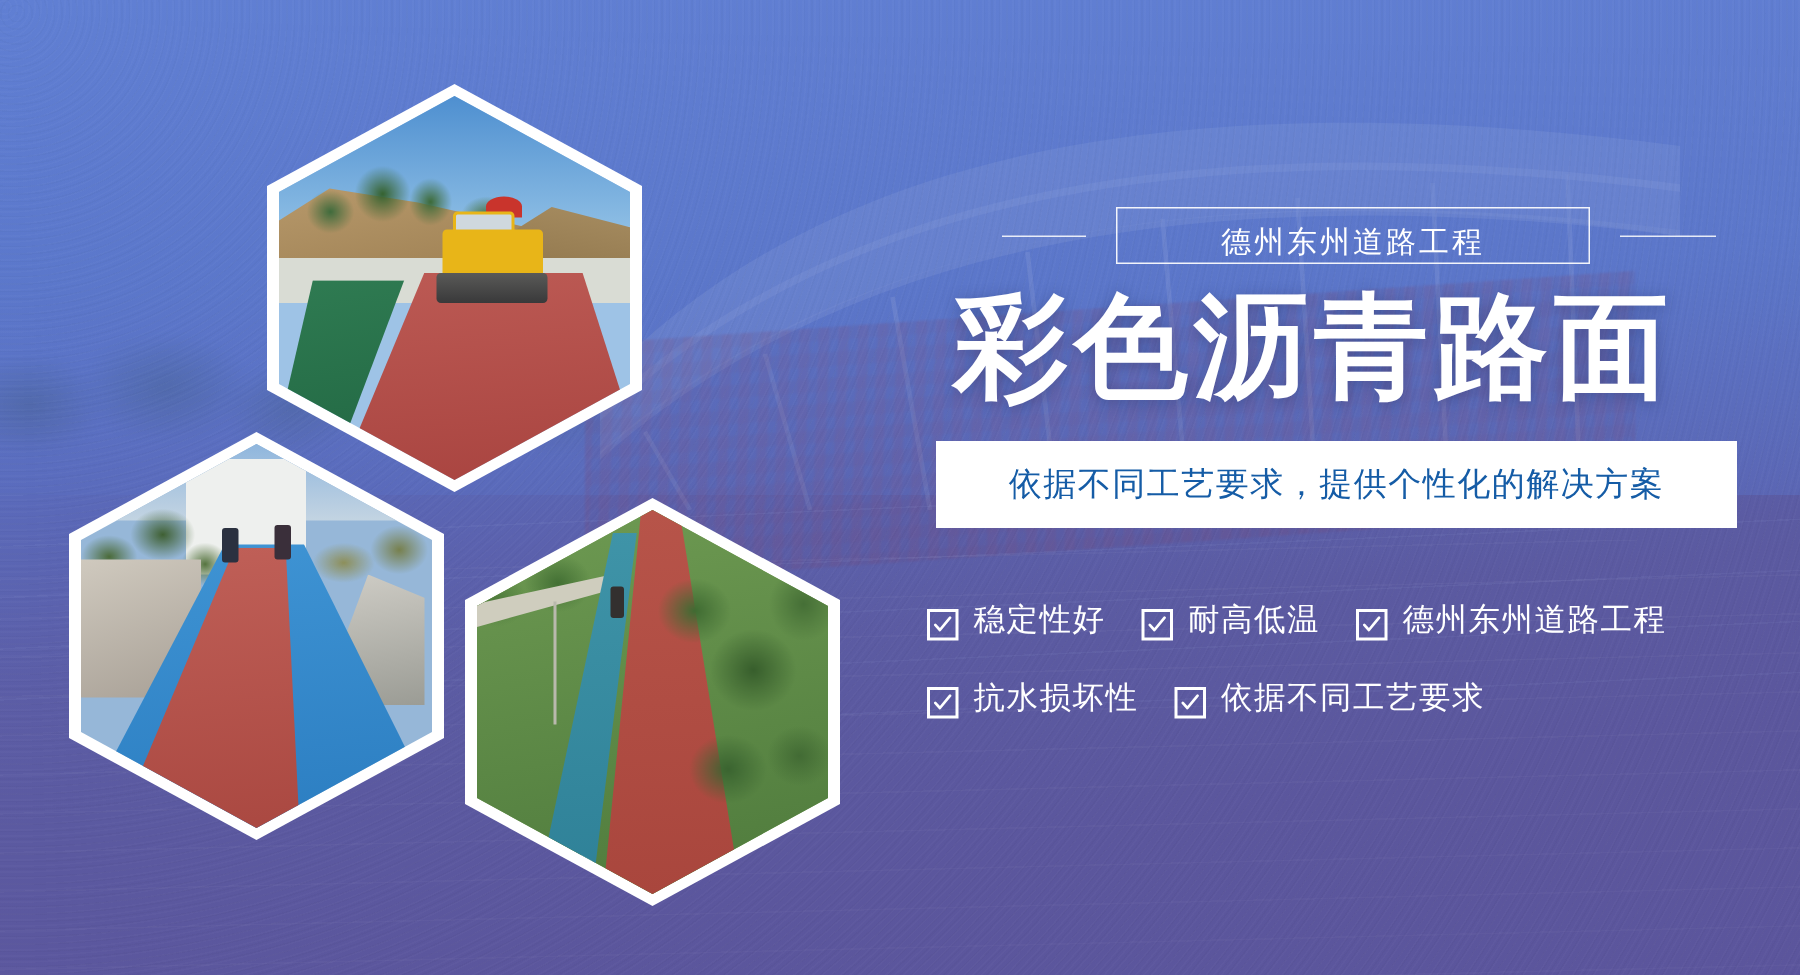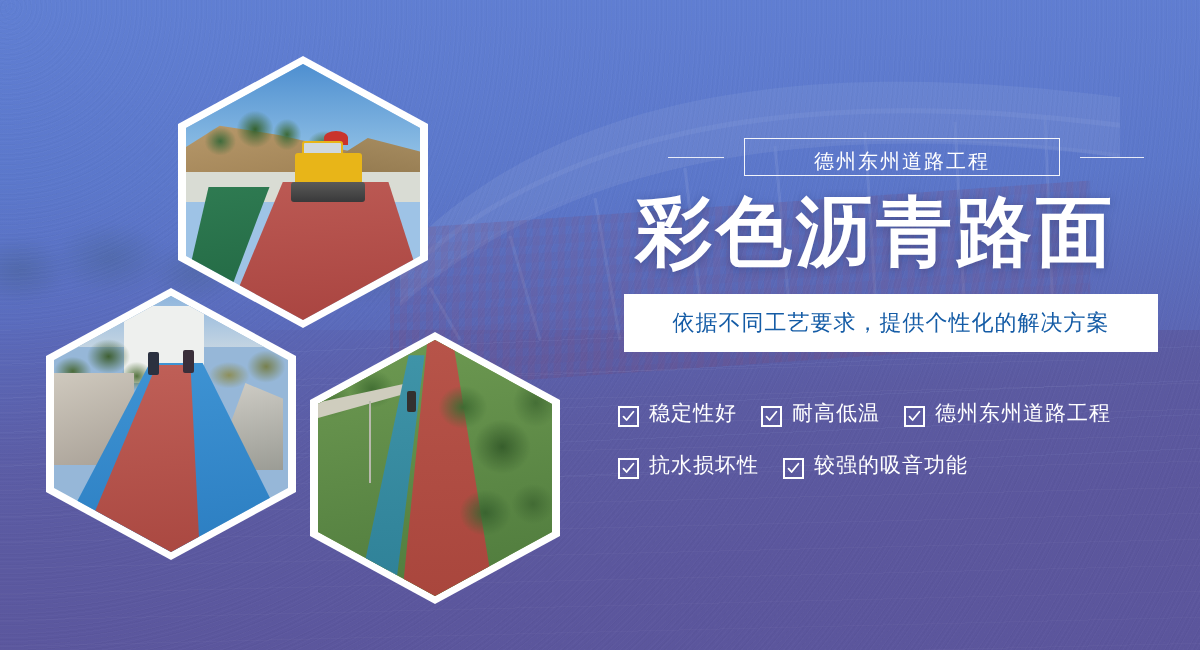--- a/index.html
+++ b/index.html
@@ -415,19 +415,19 @@
           </svg>
         </span>
         <span class="feat-label">抗水损坏性</span>
       </div>
       <div class="feat">
         <span class="check-box">
           <svg width="13" height="13" viewBox="0 0 13 13" aria-hidden="true">
             <path d="M1.5 6.6 L4.6 10 L11.4 1.8" stroke="#ffffff" stroke-width="1.8" fill="none" stroke-linecap="round" stroke-linejoin="round"></path>
           </svg>
         </span>
-        <span class="feat-label">较强的吸音功能</span>
+        <span class="feat-label">依据不同工艺要求</span>
       </div>
     </div>
 
   </div>
 
 </div>
 
 </body></html>

